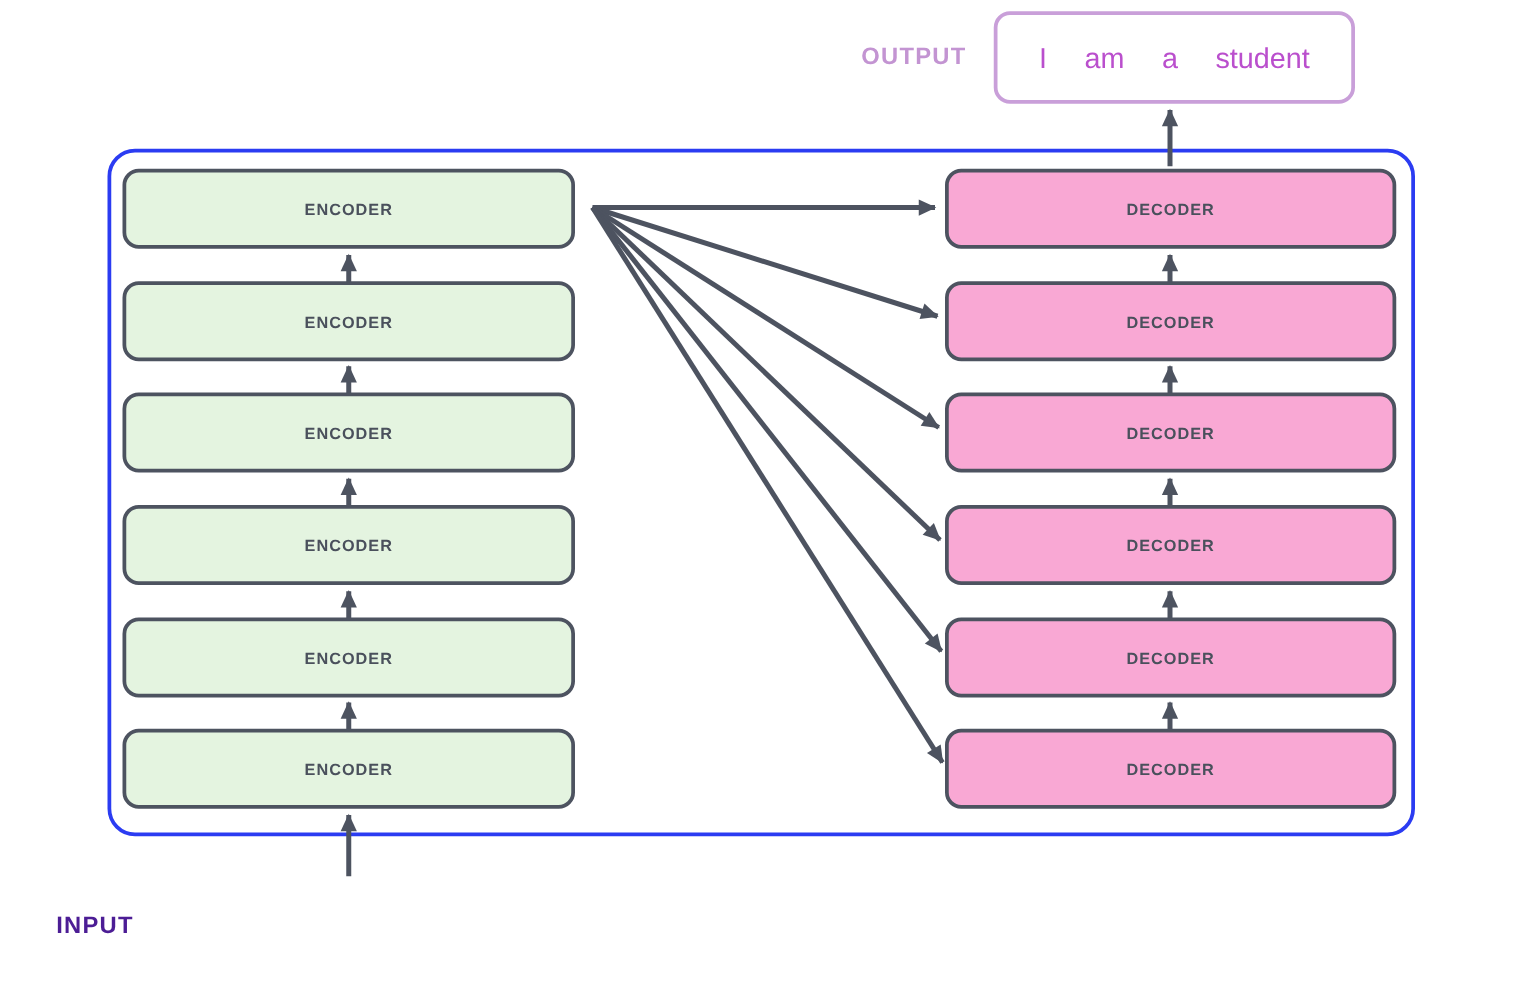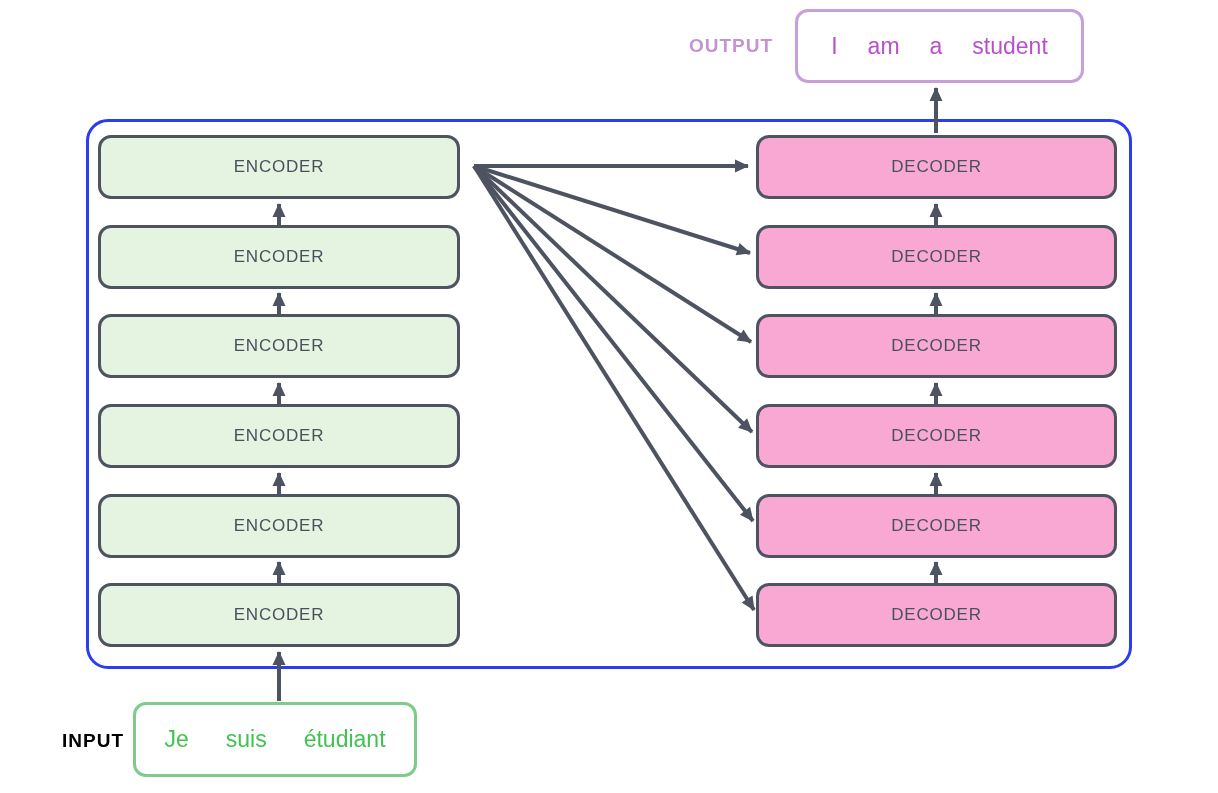--- a/index.html
+++ b/index.html
@@ -18,21 +18,21 @@
     box-sizing:border-box;
     background:#ffffff;
   }
   .block{
     position:absolute;
     height:64px;
     border:3px solid #4d5360;
     border-radius:13px;
     box-sizing:border-box;
     display:flex;align-items:center;justify-content:center;
-    font-size:17px;font-weight:400;letter-spacing:0.8px;
+    font-size:13px;font-weight:700;letter-spacing:0.8px;
     color:#4a505c;
   }
   .encoder{left:98px;width:362px;background:#e4f4e0;}
   .decoder{left:756px;width:361px;background:#f9a8d4;}
   .arrows{position:absolute;left:0;top:0;pointer-events:none;}
   .io-box{
     position:absolute;
     box-sizing:border-box;
     display:flex;align-items:center;justify-content:center;
     font-size:23px;
@@ -47,21 +47,21 @@
   .input-box{
     left:133px;top:702px;width:284px;height:75px;
     border:3.5px solid #7ecb8b;
     color:#42c351;gap:37px;
   }
   .io-label{
     position:absolute;
     font-size:19px;font-weight:600;letter-spacing:1px;
   }
   .output-label{left:689px;top:35px;color:#c394d2;}
-  .input-label{left:62px;top:730px;color:#000000;}
+  .input-label{left:45px;top:730px;color:#4c1d95;}
 </style>
 </head>
 <body>
 
 <div class="canvas">
 
   <div class="io-label output-label">OUTPUT</div>
   <div class="io-box output-box">
     <span>I</span>
     <span>am</span>
@@ -79,25 +79,20 @@
   <div class="block encoder" style="top:583px">ENCODER</div>
 
   <div class="block decoder" style="top:135px">DECODER</div>
   <div class="block decoder" style="top:225px">DECODER</div>
   <div class="block decoder" style="top:314px">DECODER</div>
   <div class="block decoder" style="top:404px">DECODER</div>
   <div class="block decoder" style="top:494px">DECODER</div>
   <div class="block decoder" style="top:583px">DECODER</div>
 
   <div class="io-label input-label">INPUT</div>
-  <div class="io-box input-box">
-    <span>Je</span>
-    <span>suis</span>
-    <span>étudiant</span>
-  </div>
 
   <svg class="arrows" width="1218" height="793" viewBox="0 0 1218 793">
     <defs>
       <marker id="ah" viewBox="0 0 16 16" markerWidth="16" markerHeight="16" refX="14" refY="8" orient="auto" markerUnits="userSpaceOnUse">
         <path d="M1,1.5 L15,8 L1,14.5 Z" fill="#4d5360"></path>
       </marker>
     </defs>
     <g stroke="#4d5360" stroke-width="4" fill="none">
 
       <line x1="279" y1="701" x2="279" y2="652" marker-end="url(#ah)"></line>

